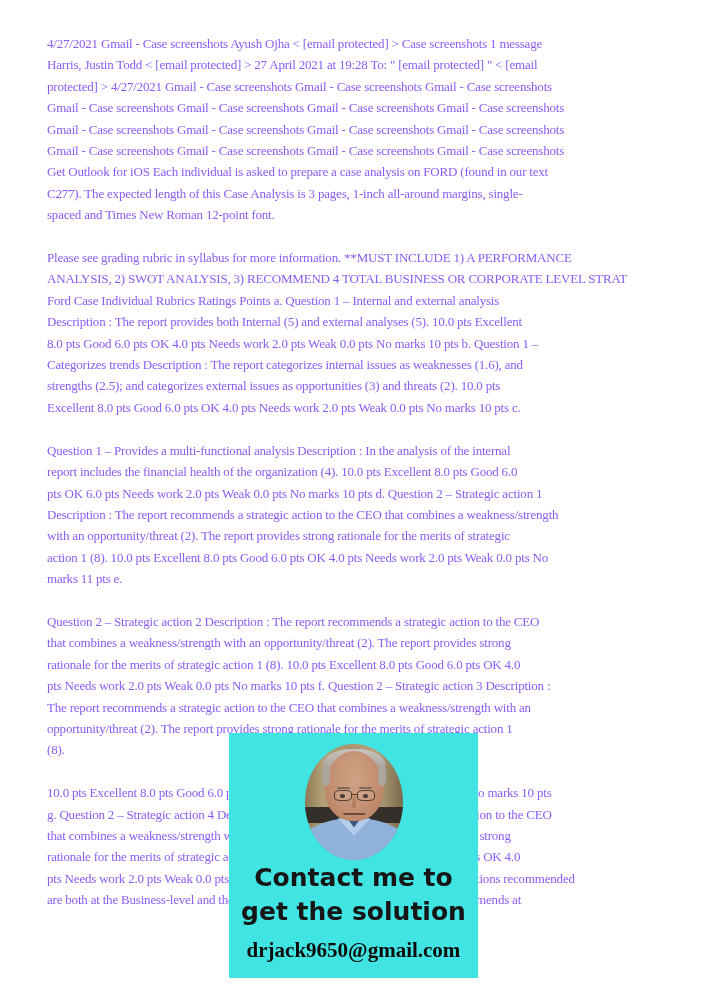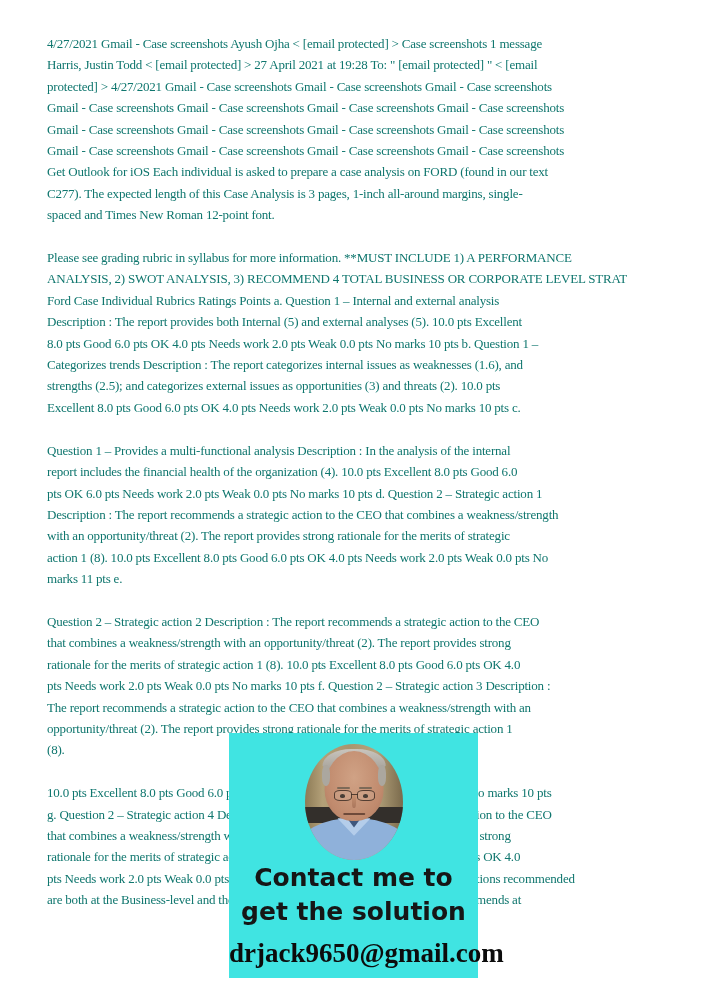--- a/index.html
+++ b/index.html
@@ -3,21 +3,21 @@
 <meta charset="utf-8">
 <style>
   html,body { margin:0; padding:0; background:#ffffff; }
   body {
     width:708px; height:1000px; position:relative; overflow:hidden;
     font-family:"Liberation Serif", serif;
   }
   
   .doc {
     position:absolute; left:47px; top:33px; width:661px; overflow:hidden;
-    color:#0f766e;
+    color:#8b5cf6;
   }
   .para { margin:0 0 21.4px 0; }
   .para:last-child { margin-bottom:0; }
   .line {
     white-space:nowrap; font-size:13px; line-height:21.4px;
     letter-spacing:-0.2px;
   }
   
   .overlay {
     position:absolute; left:229px; top:733px; width:249px; height:245px;
@@ -26,21 +26,21 @@
   .overlay .contact1, .overlay .contact2 {
     position:absolute; left:0; width:100%; text-align:center;
     font-family:"DejaVu Sans", sans-serif; font-weight:bold;
     font-size:25px; line-height:30px; color:#161616;
   }
   .overlay .contact1 { top:130px; }
   .overlay .contact2 { top:164px; }
   .overlay .email {
     position:absolute; left:0; top:205px; width:100%; text-align:center;
     font-family:"Liberation Serif", serif; font-weight:bold;
-    font-size:27px; color:#0c0c0c;
+    font-size:21px; color:#0c0c0c;
   }
   
   .photo {
     position:absolute; left:76px; top:11px; width:98px; height:116px;
     border-radius:50%; overflow:hidden;
     background:linear-gradient(90deg,#8d7b56 0%,#b3a078 18%,#a8956e 45%,#b5a37c 72%,#7a6a4c 100%);
   }
   .photo div { position:absolute; }
   .ph-band   { left:0; right:0; top:54%; height:14%; background:#332f2b; }
   .ph-shirt  { left:-8%; right:-8%; top:64%; bottom:-2%; background:#8fb1da;

